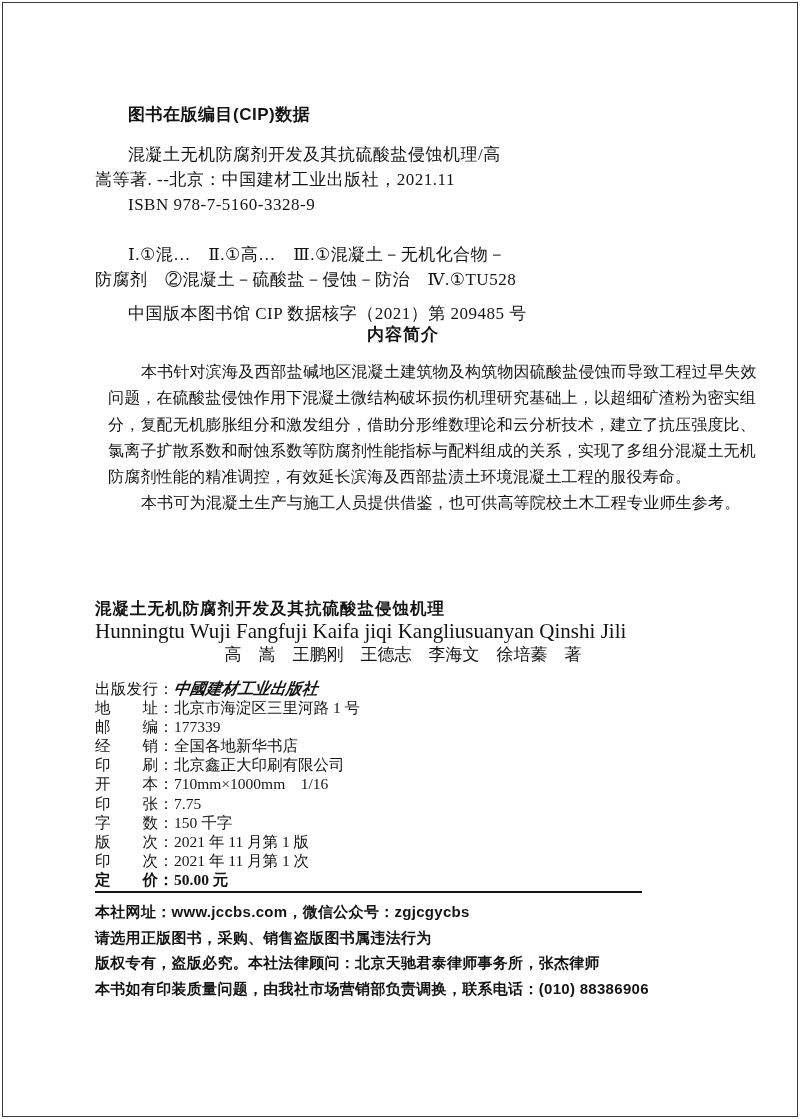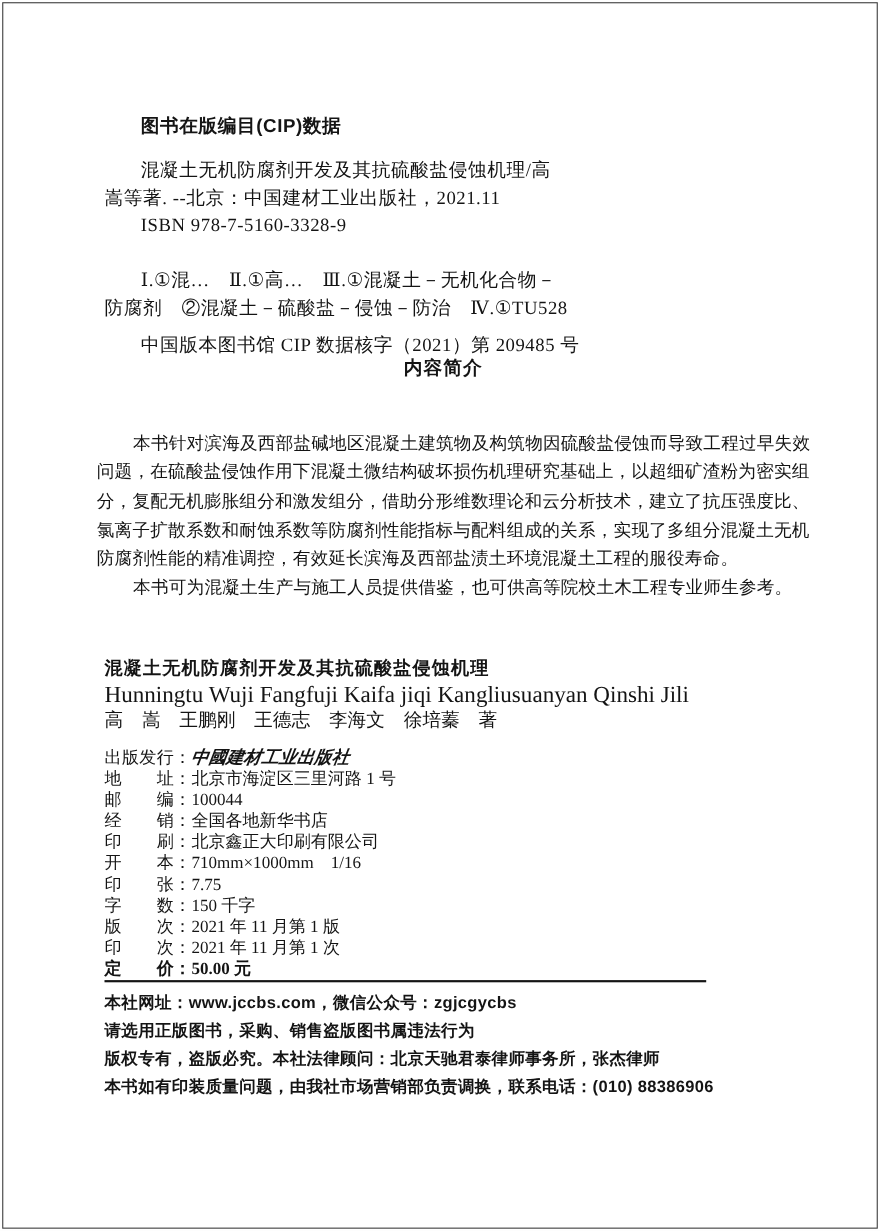--- a/index.html
+++ b/index.html
@@ -34,32 +34,32 @@
   .gap-a { margin-top: 25px; }
   .gap-b { margin-top: 9px; }
 
   
   .intro-h {
     left: 95px; top: 324px; width: 616px;
     margin: 0; text-align: center;
     font: bold 17px/22px "Liberation Sans", "DejaVu Sans", sans-serif;
     letter-spacing: 1px;
   }
-  .intro { left: 88px; top: 359px; width: 616px; margin-top: 32px; }
+  .intro { left: 108px; top: 359px; width: 616px; }
   .intro .ln { font-size: 16px; line-height: 26.3px; letter-spacing: 0.2px; }
 
   
   .mid { left: 95px; top: 596px; width: 616px; }
   .mid-title {
     margin: 0;
     font: bold 16.5px/24px "Liberation Sans", "DejaVu Sans", sans-serif;
     letter-spacing: 1px;
   }
   .mid-pinyin { font-size: 21px; line-height: 23px; }
-  .mid-authors { font-size: 17px; line-height: 23px; white-space: pre; }
+  .mid-authors { font-size: 17px; line-height: 23px; white-space: pre; text-align: center; }
 
   
   .pub { left: 95px; top: 679px; width: 616px; }
   .pub-row { line-height: 19.1px; font-size: 15.5px; }
   .pub-lbl { white-space: pre; letter-spacing: 0.3px; }
   .pub-val { white-space: pre; }
   .pub-row.bold { font-weight: bold; }
   .callig {
     display: inline-block;
     font-family: "DejaVu Serif", serif;
@@ -118,21 +118,21 @@
   </section>
 
   <section class="abs pub">
     <div class="pub-row">
       <span class="pub-lbl">出版发行：</span><span class="pub-val callig">中國建材工业出版社</span>
     </div>
     <div class="pub-row">
       <span class="pub-lbl">地　　址：</span><span class="pub-val">北京市海淀区三里河路 1 号</span>
     </div>
     <div class="pub-row">
-      <span class="pub-lbl">邮　　编：</span><span class="pub-val">100044</span>
+      <span class="pub-lbl">邮　　编：</span><span class="pub-val">177339</span>
     </div>
     <div class="pub-row">
       <span class="pub-lbl">经　　销：</span><span class="pub-val">全国各地新华书店</span>
     </div>
     <div class="pub-row">
       <span class="pub-lbl">印　　刷：</span><span class="pub-val">北京鑫正大印刷有限公司</span>
     </div>
     <div class="pub-row">
       <span class="pub-lbl">开　　本：</span><span class="pub-val">710mm×1000mm　1/16</span>
     </div>

